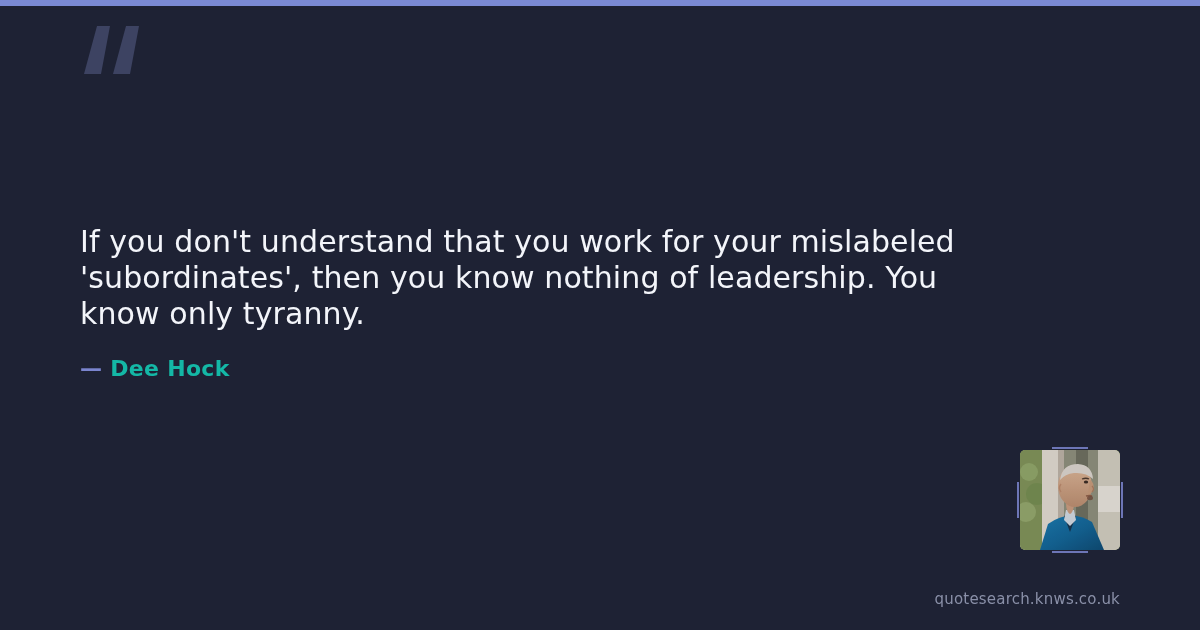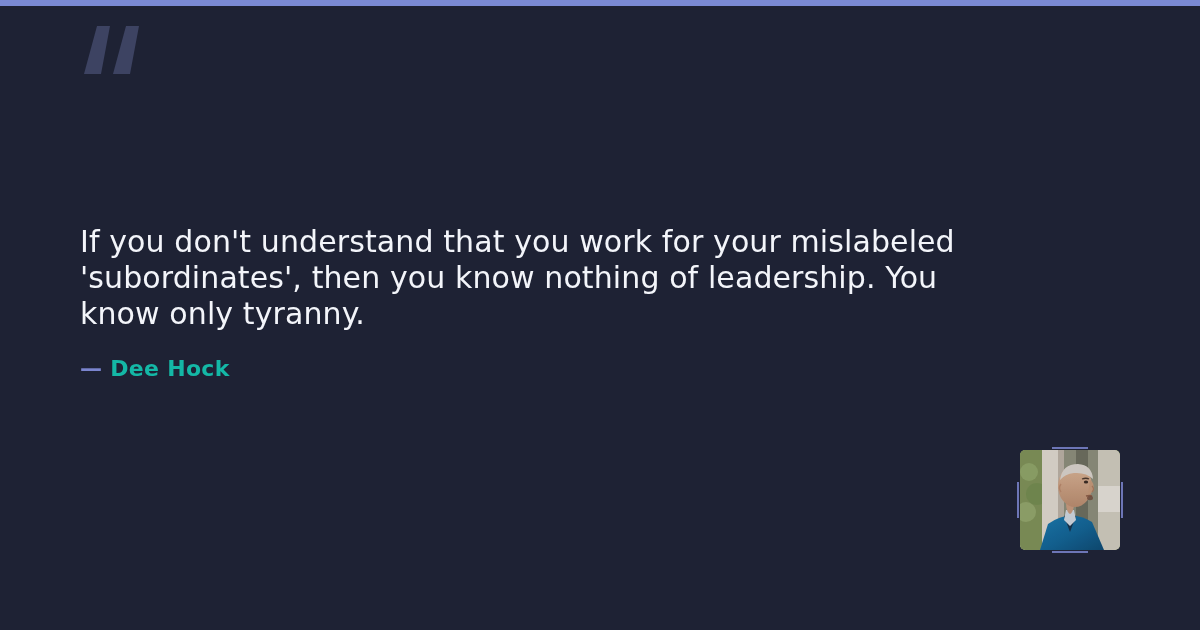--- a/index.html
+++ b/index.html
@@ -187,14 +187,15 @@
           <rect x="0" y="0" width="100" height="100" fill="#0e1830" opacity="0.06"></rect>
         </g>
       </svg>
     </div>
     <div class="edge-tick top"></div>
     <div class="edge-tick bottom"></div>
     <div class="edge-tick left"></div>
     <div class="edge-tick right"></div>
   </div>
 
+  <div class="watermark">quotesearch.knws.co.uk</div>
 
 </div>
 
 </body></html>

